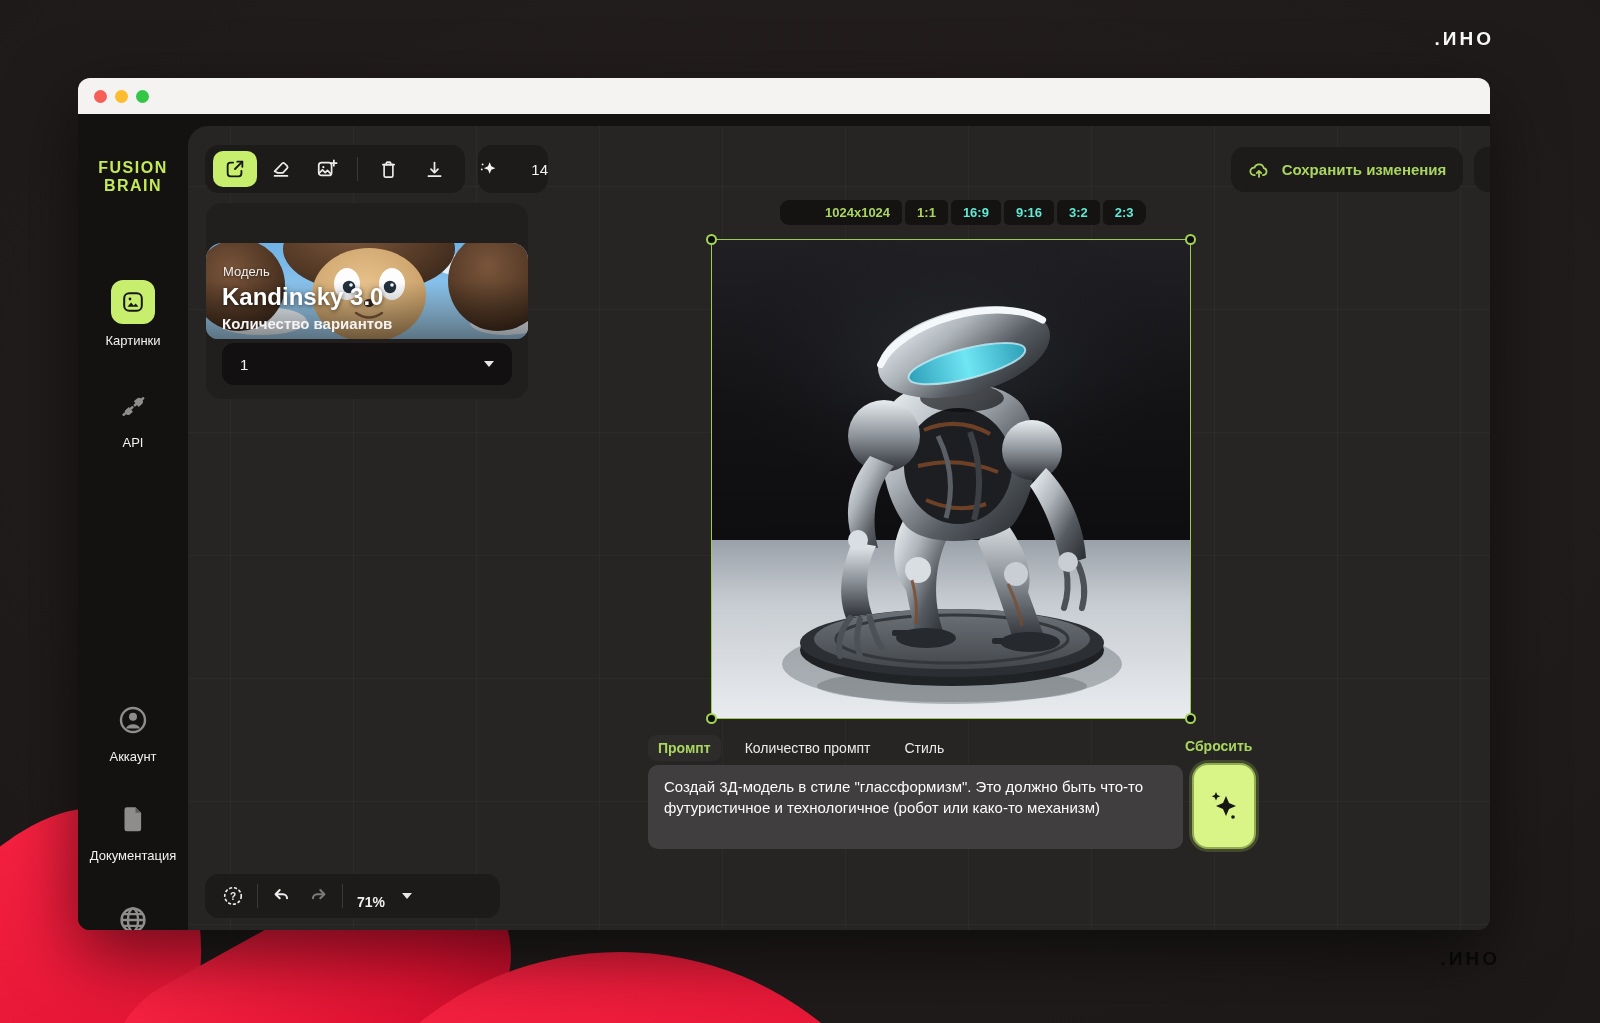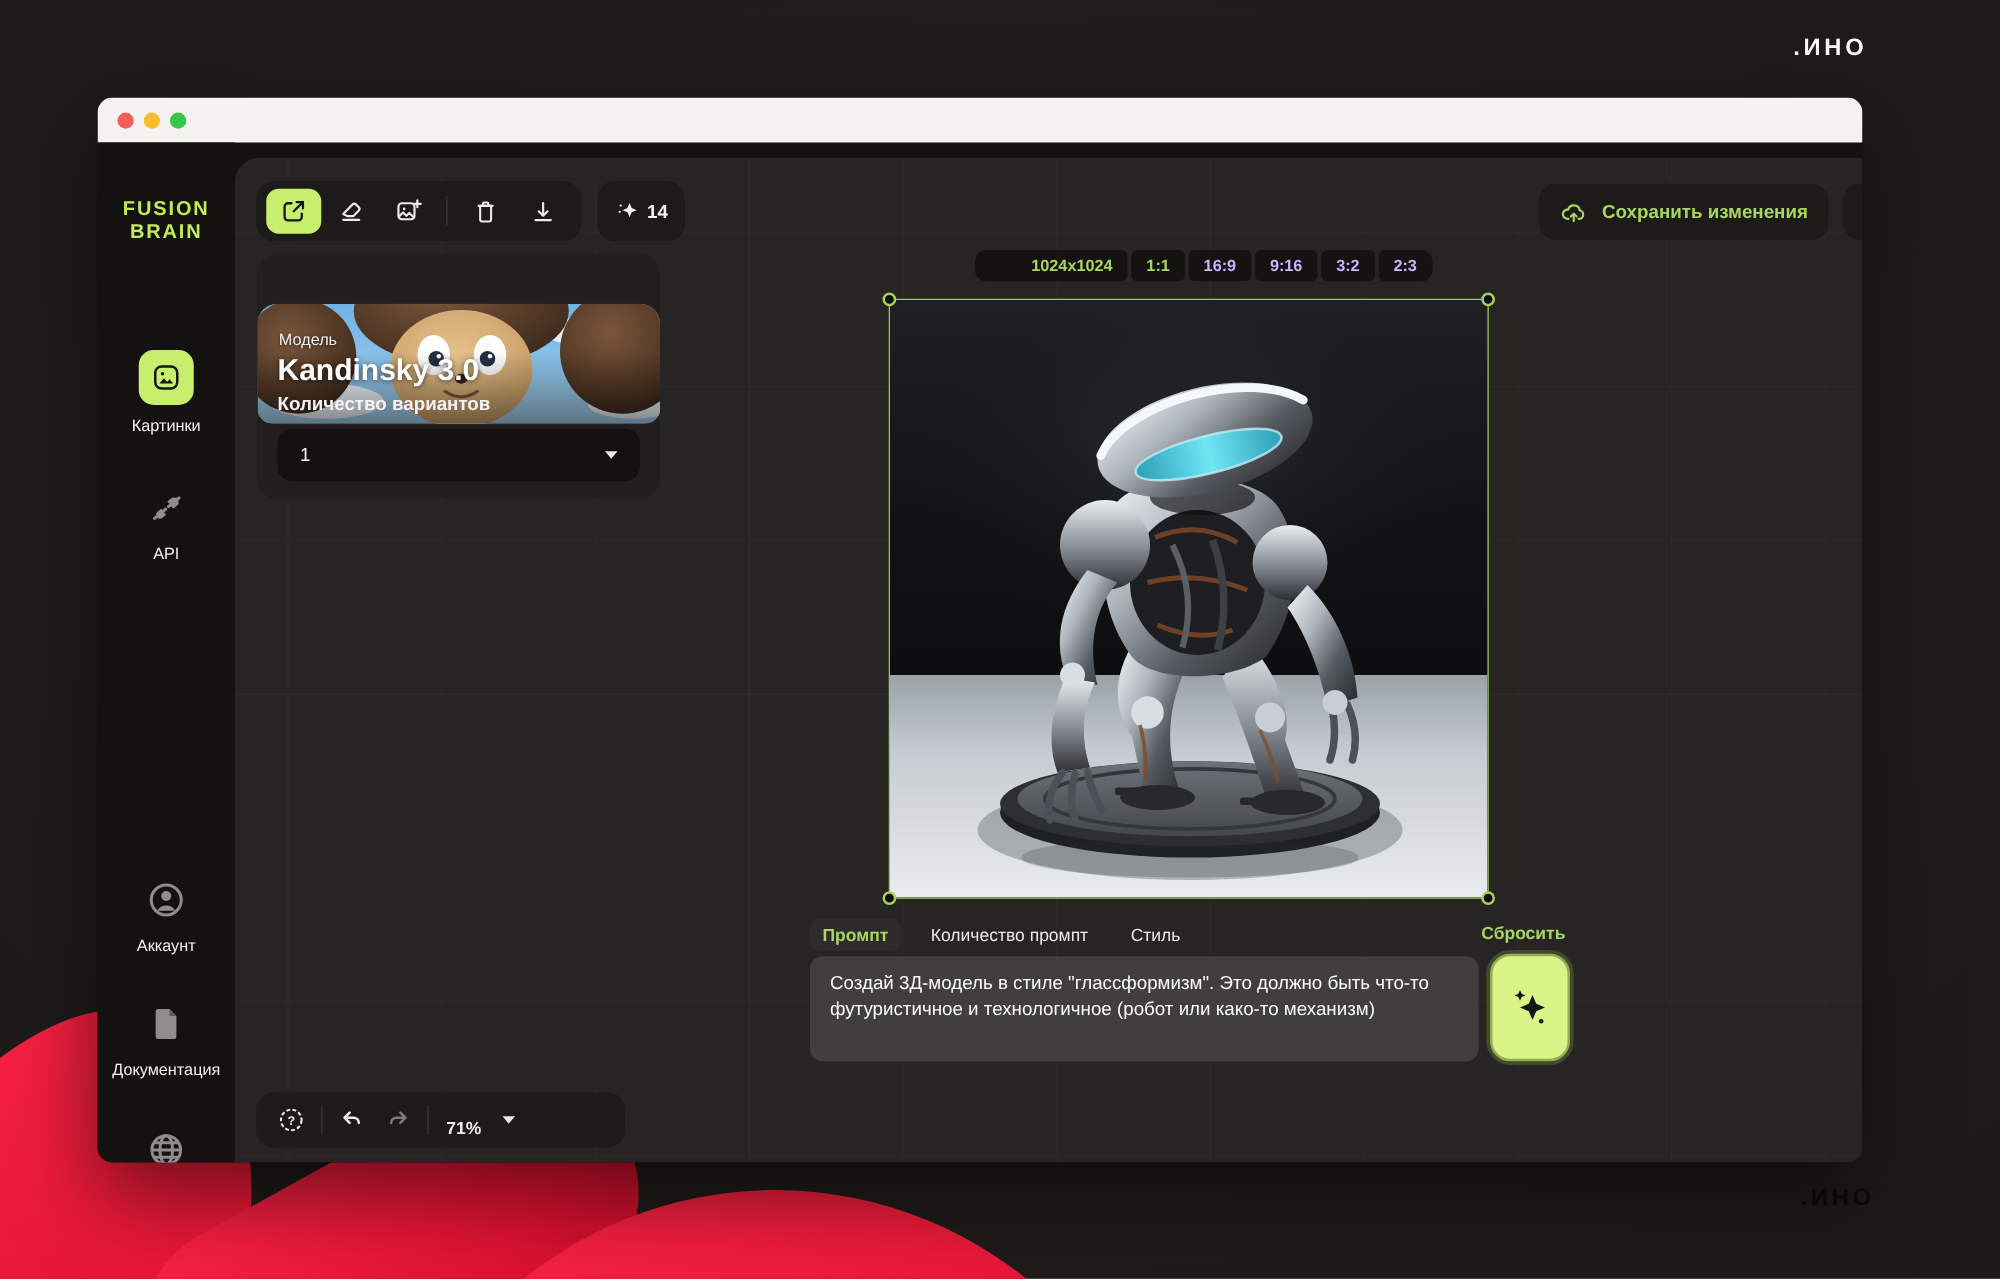--- a/index.html
+++ b/index.html
@@ -42,38 +42,38 @@
     background-image:
       linear-gradient(rgba(255,255,255,.028) 1px, transparent 1px),
       linear-gradient(90deg, rgba(255,255,255,.028) 1px, transparent 1px);
     background-size:123px 123px;background-position:42px 60px;}
   .pill{position:absolute;background:var(--panel);border-radius:14px;display:flex;align-items:center;}
   
   .tb-main{left:17px;top:19px;width:260px;height:48px;padding:0 8px;gap:2px;}
   .tb-btn{width:44px;height:36px;border-radius:10px;display:flex;align-items:center;justify-content:center;cursor:pointer;}
   .tb-btn.active{background:var(--accent);}
   .tb-divider{width:1px;height:24px;background:#3c3838;margin:0 6px;}
-  .tb-credits{left:290px;top:19px;width:70px;height:48px;justify-content:center;gap:6px;color:#f4f2f2;font-size:15px;font-weight:700;}
+  .tb-credits{left:290px;top:19px;width:70px;height:48px;justify-content:space-between;gap:6px;color:#f4f2f2;font-size:15px;font-weight:400;}
   
   .save-btn{left:1043px;top:21px;width:232px;height:45px;justify-content:center;gap:12px;color:var(--accent-text);font-size:15px;font-weight:700;cursor:pointer;}
   .right-icons{left:1286px;top:21px;width:97px;height:45px;justify-content:space-evenly;}
   .icon-btn{width:36px;height:36px;display:flex;align-items:center;justify-content:center;cursor:pointer;border-radius:9px;}
   
   .model-card{position:absolute;left:18px;top:77px;width:322px;height:196px;background:#211e1e;border-radius:16px;}
   .model-cover{position:absolute;left:0;top:0;width:322px;height:96px;border-radius:16px 16px 12px 12px;overflow:hidden;cursor:pointer;margin-top:40px;}
   .model-cover svg{display:block;}
   .model-label{position:absolute;left:17px;top:21px;font-size:13px;color:#efeeee;text-shadow:0 1px 3px rgba(0,0,0,.6);}
   .model-name{position:absolute;left:16px;top:40px;font-size:24px;font-weight:600;color:#fff;text-shadow:0 1px 4px rgba(0,0,0,.6);}
   .variants-label{position:absolute;left:16px;top:112px;font-size:15px;font-weight:600;color:#f4f2f2;}
   .dropdown{position:absolute;left:16px;top:140px;width:290px;height:42px;background:#121010;border-radius:12px;display:flex;align-items:center;padding:0 18px;cursor:pointer;}
   .dropdown .val{font-size:15px;color:#f2f0f0;flex:1;}
   .caret{width:0;height:0;border-left:5px solid transparent;border-right:5px solid transparent;border-top:6px solid #e9e7e7;}
   
   .res-bar{position:absolute;left:592px;top:74px;display:flex;gap:3px;}
-  .res-seg{background:#151212;color:#c4b5fd;font-size:13px;font-weight:700;height:25px;display:flex;align-items:center;justify-content:center;padding:0 12px;border-radius:5px;cursor:pointer;}
+  .res-seg{background:#151212;color:#5eead4;font-size:13px;font-weight:700;height:25px;display:flex;align-items:center;justify-content:center;padding:0 12px;border-radius:5px;cursor:pointer;}
   .res-seg:first-child{border-radius:9px 5px 5px 9px;padding-left:45px;}
   .res-seg:last-child{border-radius:5px 9px 9px 5px;}
   .res-seg.green{color:var(--accent-text);}
   
   .artwork{position:absolute;left:524px;top:114px;width:478px;height:478px;outline:1.5px solid #9ccb52;cursor:move;}
   .artwork svg{display:block;}
   .handle{position:absolute;width:11px;height:11px;border-radius:50%;background:#0c0c0c;border:2px solid #a3d455;z-index:3;}
   .h-tl{left:-6px;top:-6px;}.h-tr{right:-6px;top:-6px;}.h-bl{left:-6px;bottom:-6px;}.h-br{right:-6px;bottom:-6px;}
   
   .prompt-tabs{position:absolute;left:460px;top:609px;display:flex;align-items:center;gap:14px;}

